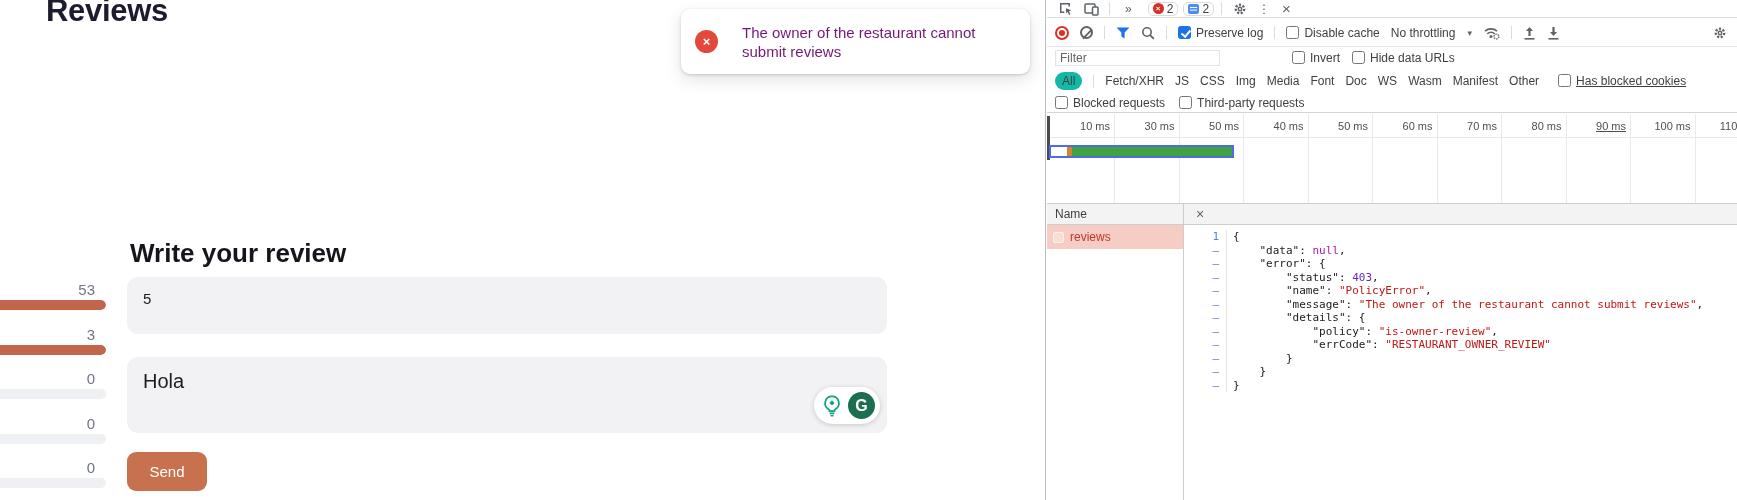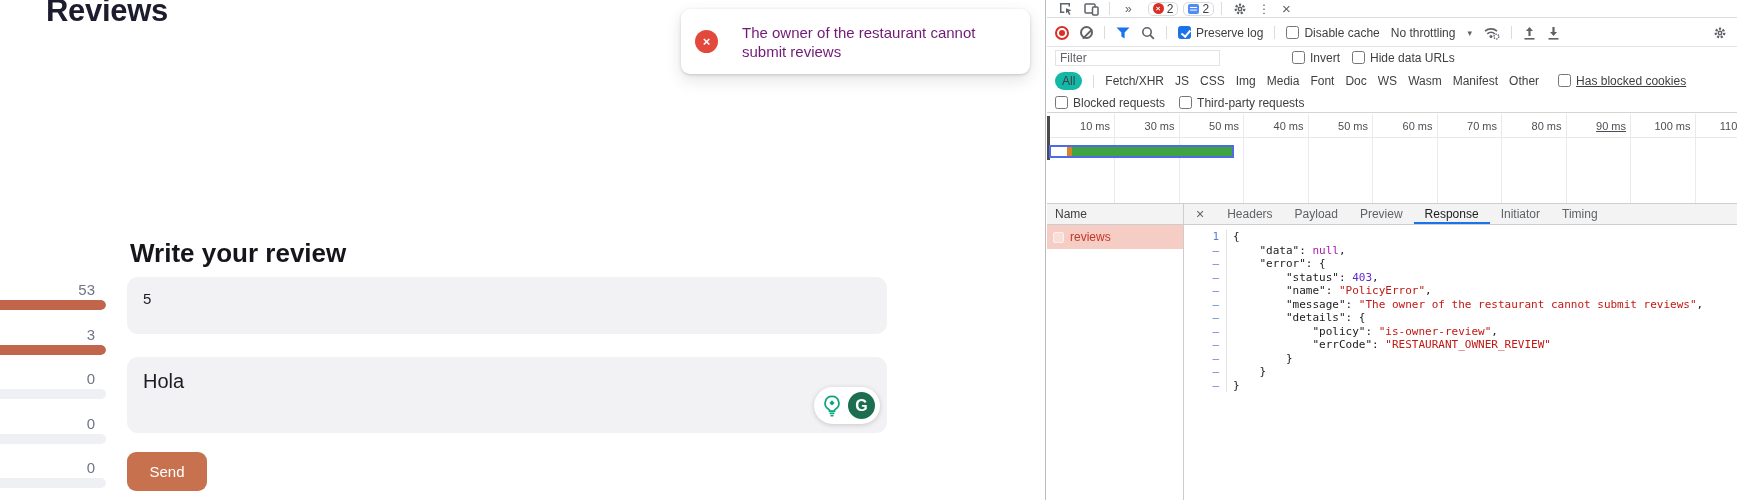--- a/index.html
+++ b/index.html
@@ -369,28 +369,20 @@
     <div class="dt-col-head">Name</div>
     <div class="req-row">
       <span class="req-icon"></span>
       <span>reviews</span>
     </div>
   </div>
 
   <div class="dt-detail">
     <div class="detail-tabs">
       <span class="detail-close">×</span>
-      <span id="detail-tabs" style="display:flex; height:100%;">
-          <span class="detail-tab">Headers</span>
-          <span class="detail-tab">Payload</span>
-          <span class="detail-tab">Preview</span>
-          <span class="detail-tab active">Response</span>
-          <span class="detail-tab">Initiator</span>
-          <span class="detail-tab">Timing</span>
-        </span>
     </div>
     <div class="resp" id="resp">
         <div class="code-row">
           <span class="gut">1</span>
           <span class="code"><span class="tok-p">{</span></span>
         </div>
         <div class="code-row">
           <span class="gut">–</span>
           <span class="code"><span class="tok-p">    </span><span class="tok-k">"data"</span><span class="tok-p">: </span><span class="tok-u">null</span><span class="tok-p">,</span></span>
         </div>

